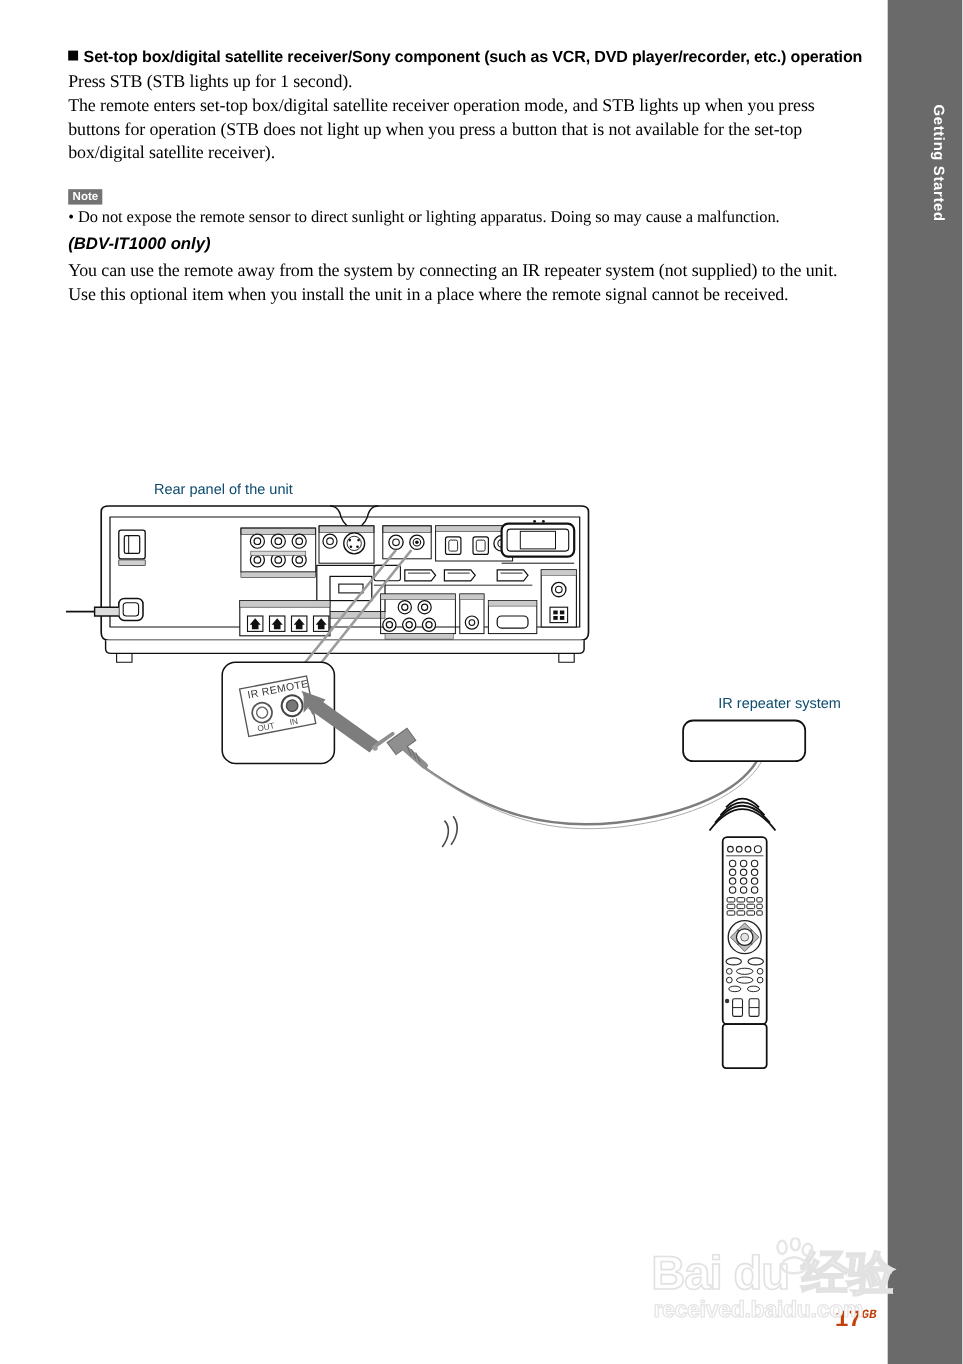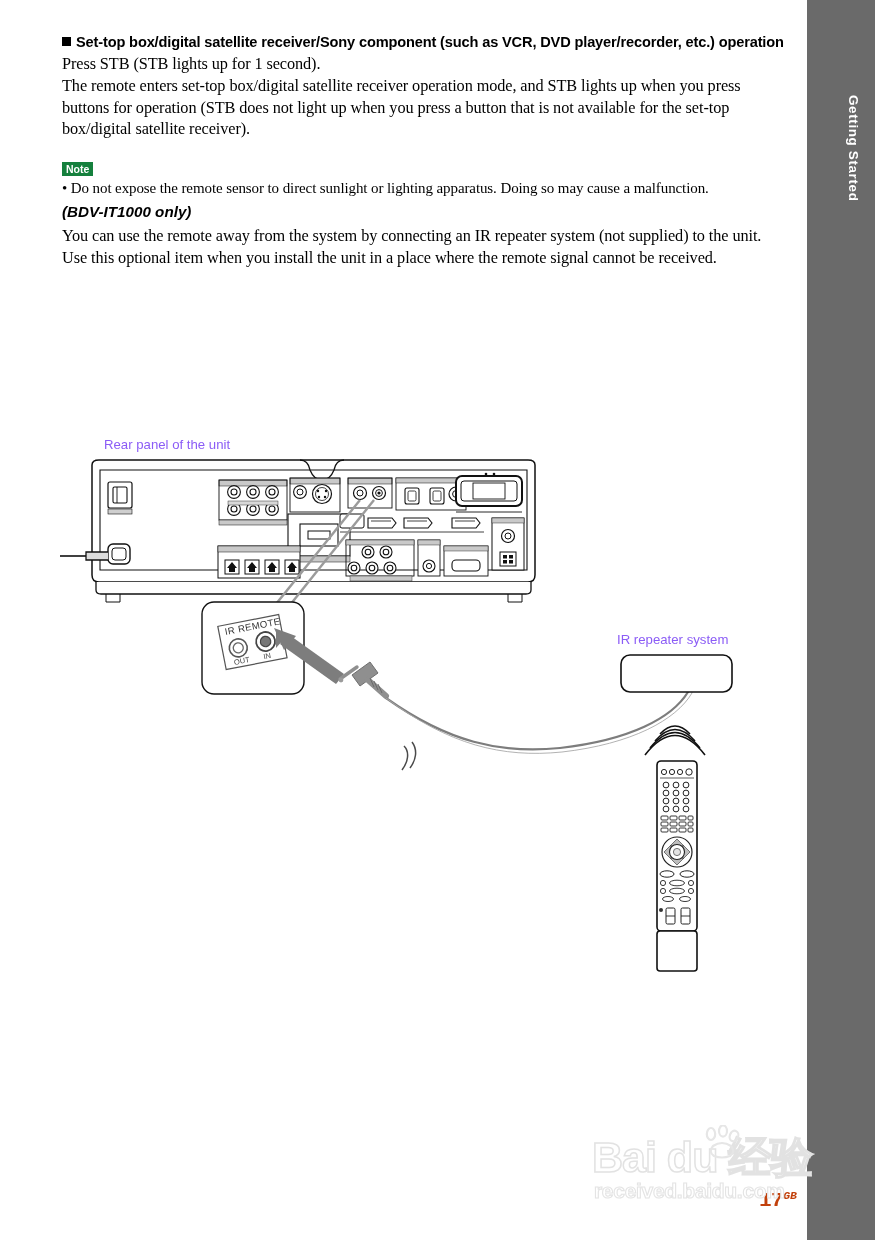--- a/index.html
+++ b/index.html
@@ -47,21 +47,21 @@
     top: 0;
     width: 726px;
   }
 
   .h-sub {
     font-family: "Liberation Sans", sans-serif;
     font-weight: bold;
     font-size: 14.6px;
     line-height: 1.42;
     margin: 0;
-    padding-top: 32px;
+    padding-top: 42px;
     letter-spacing: -0.15px;
   }
   .sq-bullet {
     display: inline-block;
     width: 9px;
     height: 9px;
     background: #000;
     margin-right: 5px;
     vertical-align: 1px;
   }
@@ -86,21 +86,21 @@
     font-weight: bold;
     font-style: italic;
     font-size: 15.2px;
     margin: 0;
     padding-top: 5px;
     padding-bottom: 5px;
   }
 
   .note-badge {
     display: inline-block;
-    background: #15803d;
+    background: #737373;
     color: #ffffff;
     font-family: "Liberation Sans", sans-serif;
     font-weight: bold;
     font-size: 10.5px;
     padding: 1.5px 4px 2px 4px;
     line-height: 1;
     margin-top: 22px;
   }
   p.note-text {
     margin: 2px 0 0 0;
@@ -114,22 +114,23 @@
     position: absolute;
     left: 0;
     top: 430px;
     width: 875px;
     height: 560px;
   }
   .fig-label {
     position: absolute;
     font-family: "Liberation Sans", sans-serif;
     font-size: 13.2px;
-    color: #8b5cf6;
+    color: #0c4a6e;
     white-space: nowrap;
+    margin-left: 36px;
   }
   #label-rear { left: 104px; top: 7px; }
   #label-repeater { left: 617px; top: 202px; }
 
   
   #page-number {
     position: absolute;
     right: 78px;
     bottom: 28px;
     font-family: Liberation Mono, monospace;

